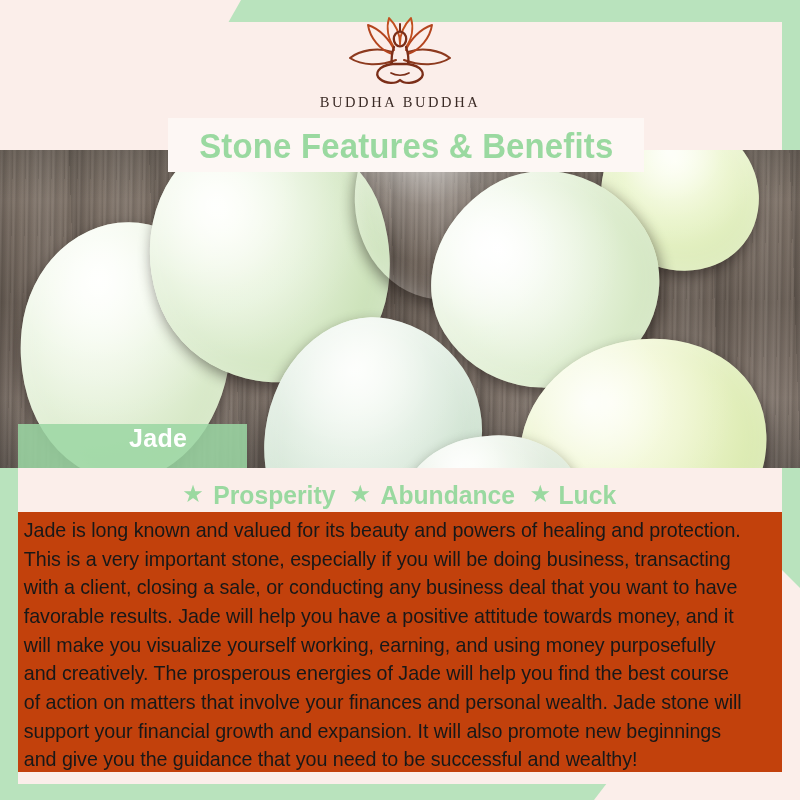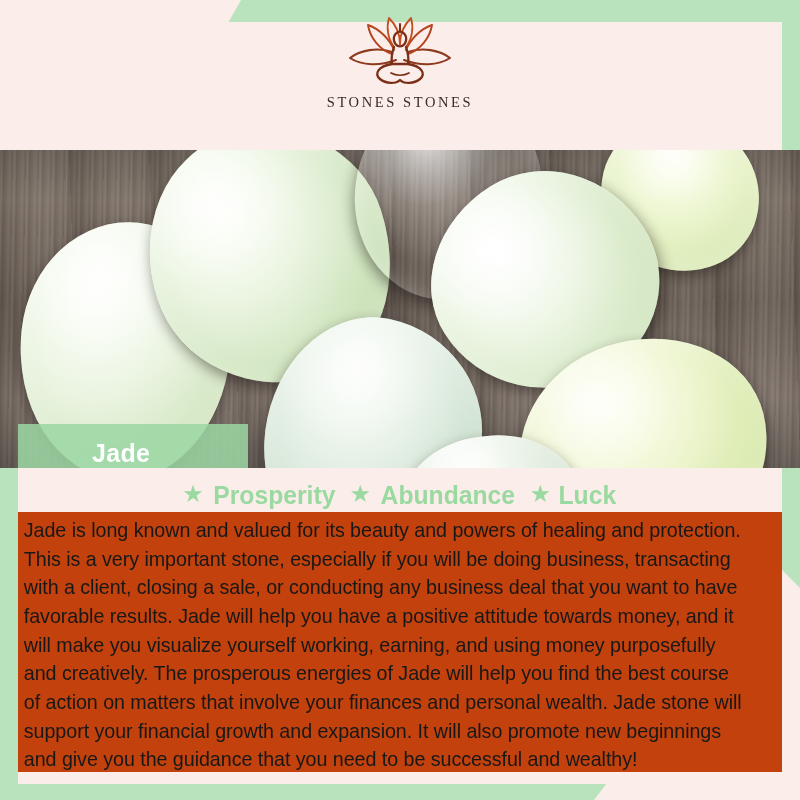--- a/index.html
+++ b/index.html
@@ -208,26 +208,27 @@
   .s8 { left: 400px; top: 286px; width: 180px; height: 120px;
         border-radius: 50% 50% 48% 52% / 60% 58% 42% 44%;
         transform: rotate(-6deg);
         background: radial-gradient(ellipse at 42% 22%, #f8fcf5 0%, #e4eee1 44%, #cfe0cb 100%); }
 
   
   .jade-band {
     position: absolute;
     left: 18px;
     top: 424px;
-    width: 230px;
+    width: 192px;
     height: 44px;
     background: rgba(155, 214, 163, 0.86);
     display: flex;
-    align-items: flex-end;
+    align-items: flex-start;
     z-index: 5;
+    padding-left: 37px;
   }
   .jade-label {
     color: #ffffff;
     font-size: 25px;
     font-weight: bold;
     letter-spacing: 0.3px;
     padding-left: 74px;
     white-space: nowrap;
   }
 
@@ -321,23 +322,26 @@
 
         <path d="M66 17 C66 14 66 12 66 10" stroke="#7b2e18" stroke-width="2"></path>
 
         <path d="M60 33 C58 39 57 45 58 50 L74 50 C75 45 74 39 72 33" stroke="#7b2e18" stroke-width="2.3"></path>
 
         <path d="M58 50 C44 52 40 60 46 65 C52 70 62 70 66 66 C70 70 80 70 86 65 C92 60 88 52 74 50" stroke="#7b2e18" stroke-width="2.3"></path>
 
         <path d="M57 59 C62 62 70 62 75 59" stroke="#7b2e18" stroke-width="1.7"></path>
       </g>
     </svg>
-    <div class="brand-name">STONES STONES</div>
-  </div>
-
+    <div class="brand-name">BUDDHA BUDDHA</div>
+  </div>
+
+  <div class="title-banner">
+    <div class="title-text">Stone Features &amp; Benefits</div>
+  </div>
 
   <div class="hero">
     <div class="wood"></div>
     <div class="stone s4"></div>
     <div class="stone s1"></div>
     <div class="stone s2"></div>
     <div class="stone s7"></div>
     <div class="stone s3"></div>
     <div class="stone s6"></div>
     <div class="stone s5"></div>

